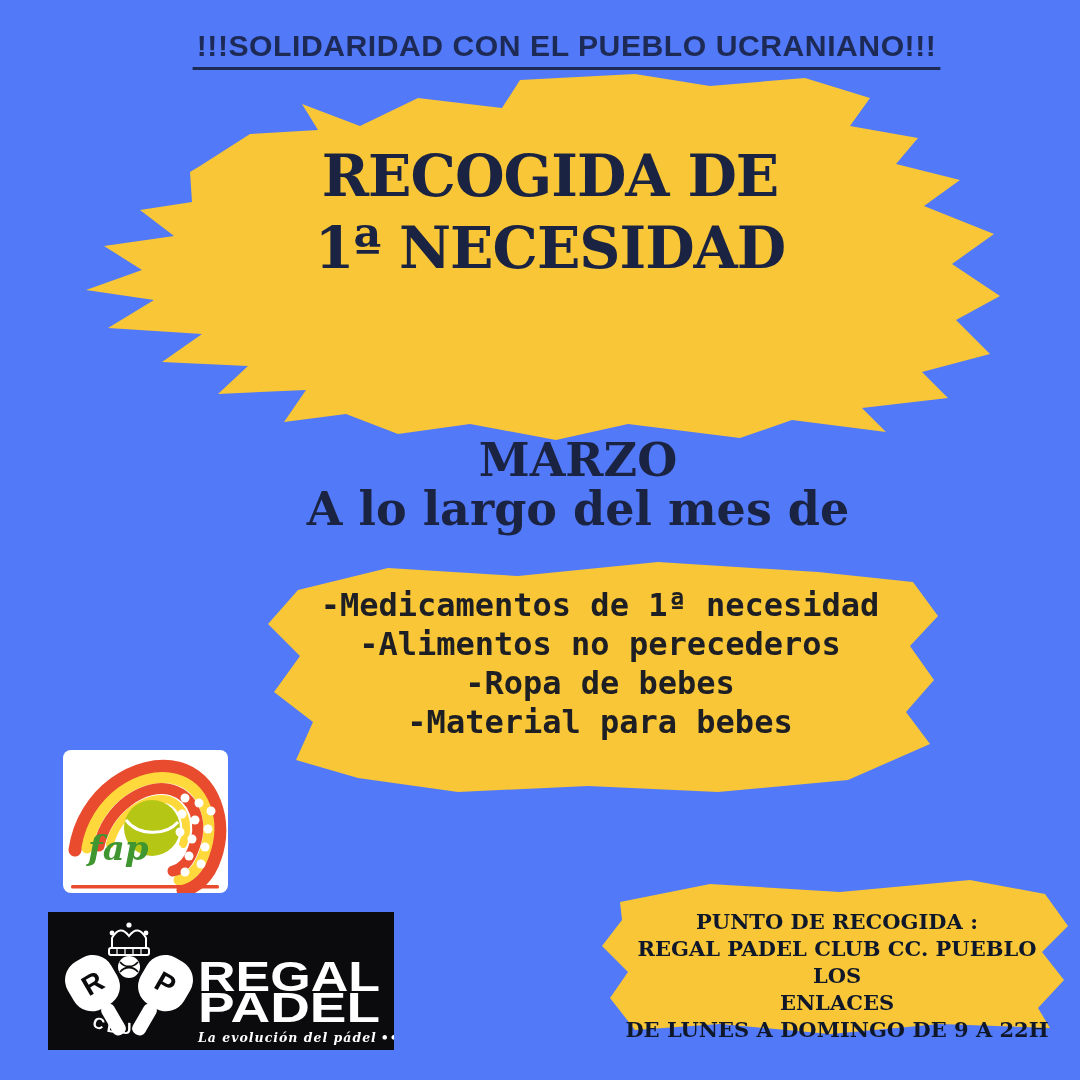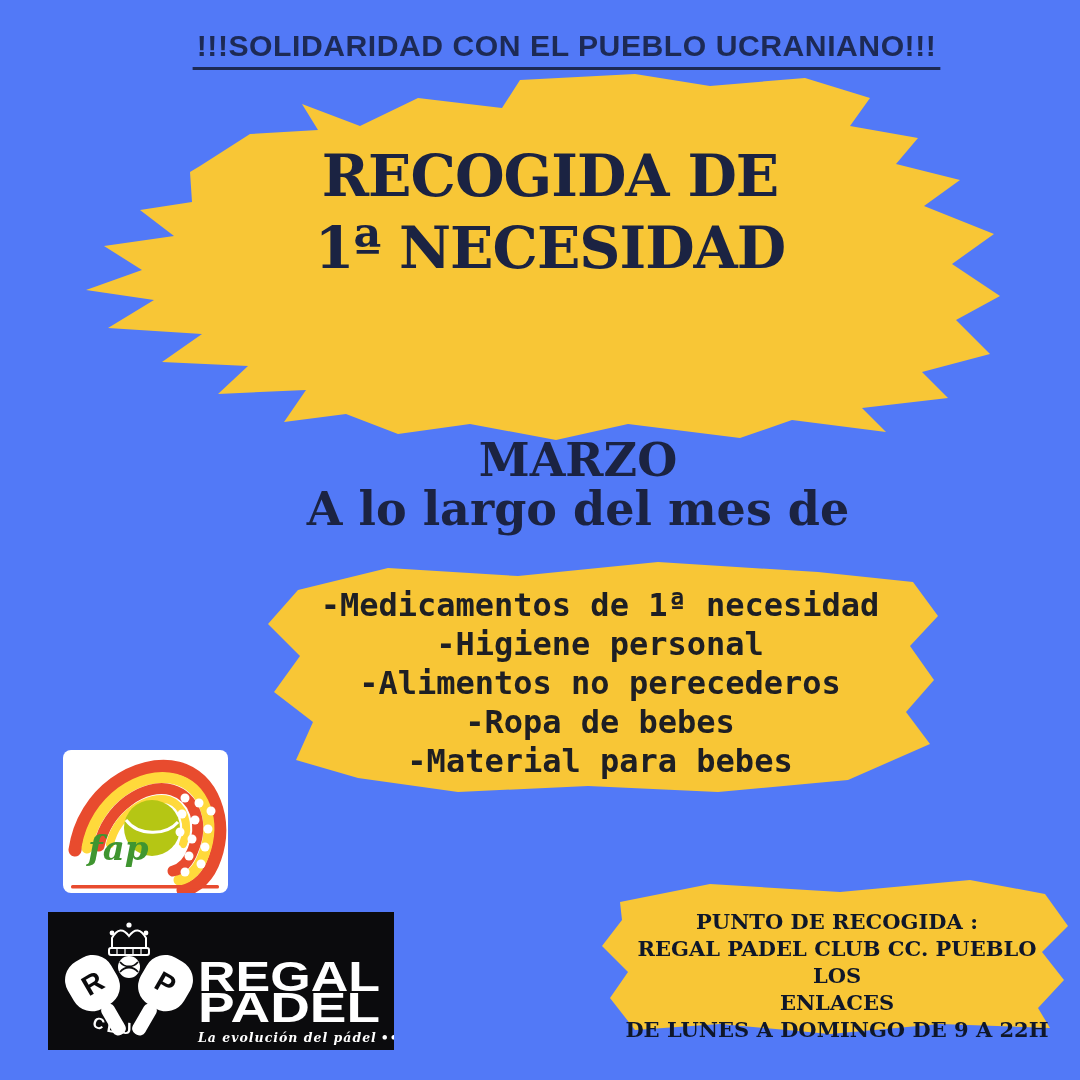--- a/index.html
+++ b/index.html
@@ -69,21 +69,20 @@
     <div>MARZO</div>
     <div>A lo largo del mes de</div>
   </div>
 
   <svg class="blob" style="left:258px; top:554px;" width="690" height="246" viewBox="0 0 690 246">
     <path d="M40,36 L130,14 L260,22 L400,8 L560,18 L655,28 L680,62 L652,92 L676,126 L648,158 L672,190 L590,226 L460,238 L330,232 L200,238 L100,224 L38,206 L55,168 L16,138 L42,102 L10,70 Z"></path>
   </svg>
 
   <div class="items">
     <div class="item">-Medicamentos de 1ª necesidad</div>
-    <div class="item">-Higiene personal</div>
     <div class="item">-Alimentos no perecederos</div>
     <div class="item">-Ropa de bebes</div>
     <div class="item">-Material para bebes</div>
   </div>
 
   <div class="logo-box fap-logo">
     <svg width="165" height="143" viewBox="0 0 165 143">
       <rect x="0" y="0" width="165" height="143" rx="8" fill="#ffffff"></rect>
       <g fill="none" stroke-linecap="round">
         <path d="M12,100 C20,42 75,8 115,18 C150,27 165,70 152,108 C146,126 134,138 120,140" stroke="#e84b2e" stroke-width="13"></path>

